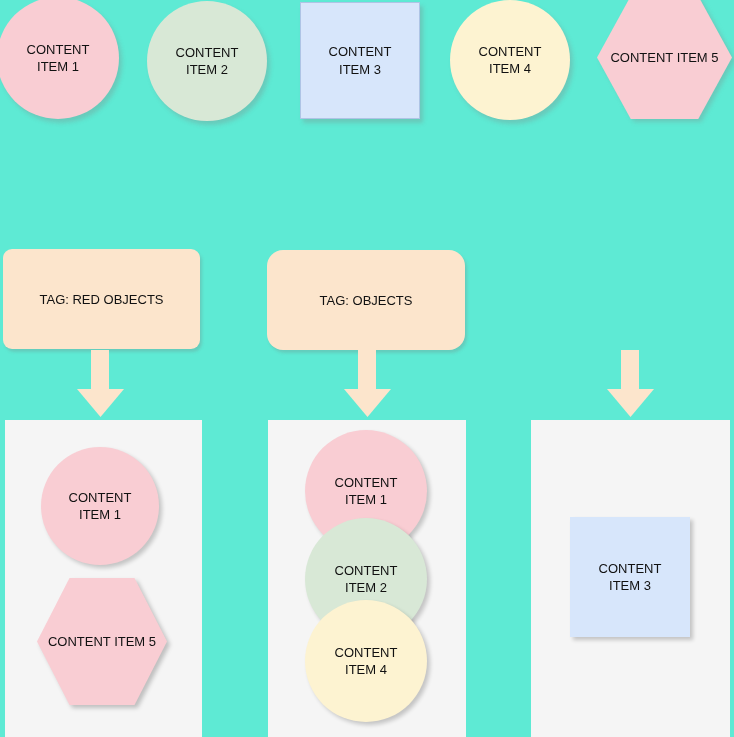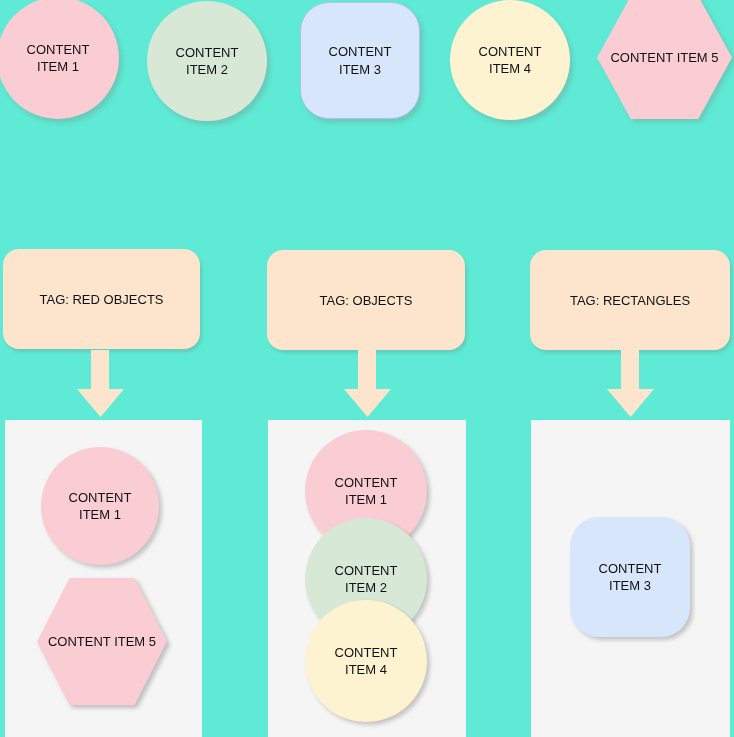--- a/index.html
+++ b/index.html
@@ -20,21 +20,20 @@
   
   .shape {
     position: absolute;
     display: flex;
     align-items: center;
     justify-content: center;
     text-align: center;
     font-size: 13px;
     line-height: 1.32;
     color: #111111;
-    border-radius: 29px;
   }
   .shape .lbl { display: block; padding: 0 16px; }
   .circle { border-radius: 50%; }
   .soft-shadow { box-shadow: 3px 4px 4px rgba(130,130,130,0.30); }
   .grey-shadow { box-shadow: 3px 3px 4px rgba(0,0,0,0.20); }
 
   .hexwrap { position: absolute; }
   .hexwrap.dark { filter: drop-shadow(3px 3px 2px rgba(0,0,0,0.22)); }
   .hexwrap.lite { filter: drop-shadow(3px 3px 2px rgba(130,130,130,0.30)); }
   .hex {
@@ -110,28 +109,25 @@
   </div>
   <div class="shape circle soft-shadow ti4" style="background-color: rgb(253, 243, 209);">
     <span class="lbl">CONTENT ITEM 4</span>
   </div>
   <div class="hexwrap lite ti5">
     <div class="hex" style="background-color: rgb(249, 205, 211);">
       <span class="lbl">CONTENT ITEM 5</span>
     </div>
   </div>
 
-  <div class="tag tag1" style="background-color: rgb(252, 229, 204);">
+  <div class="tag tag1" style="background-color: rgb(252, 229, 204); border-radius: 9px;">
     <span>TAG: RED OBJECTS</span>
   </div>
   <div class="tag tag2" style="background-color: rgb(252, 229, 204);">
     <span>TAG: OBJECTS</span>
-  </div>
-  <div class="tag tag3" style="background-color: rgb(252, 229, 204);">
-    <span>TAG: RECTANGLES</span>
   </div>
 
   <div class="arrow arrow1">
     <div class="arrow-shaft" style="background-color: rgb(252, 229, 204);"></div>
     <div class="arrow-head" style="background-color: rgb(252, 229, 204);"></div>
   </div>
   <div class="arrow arrow2">
     <div class="arrow-shaft" style="background-color: rgb(252, 229, 204);"></div>
     <div class="arrow-head" style="background-color: rgb(252, 229, 204);"></div>
   </div>

